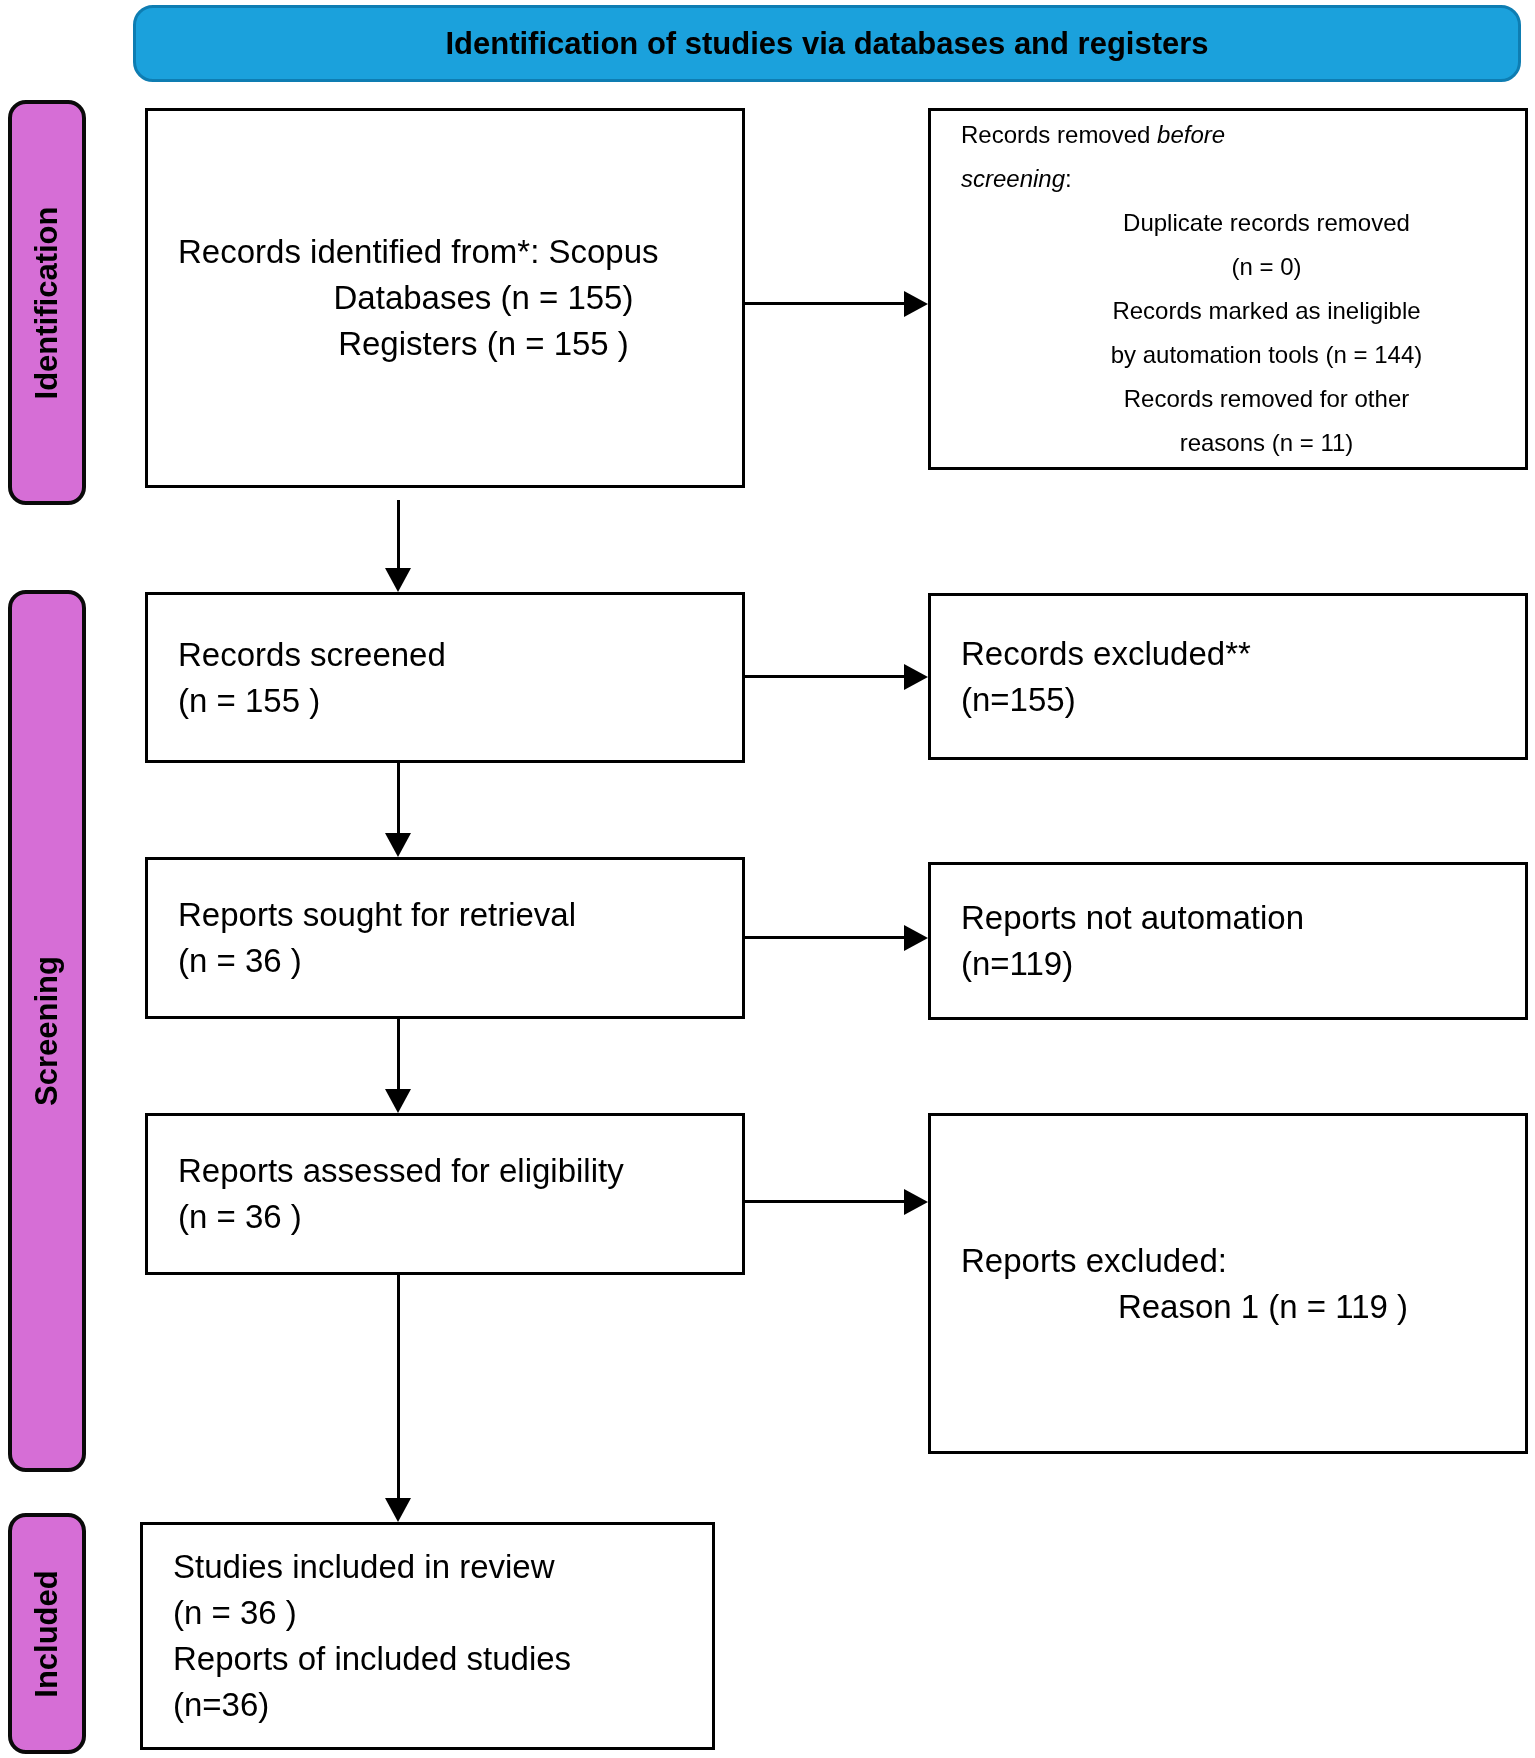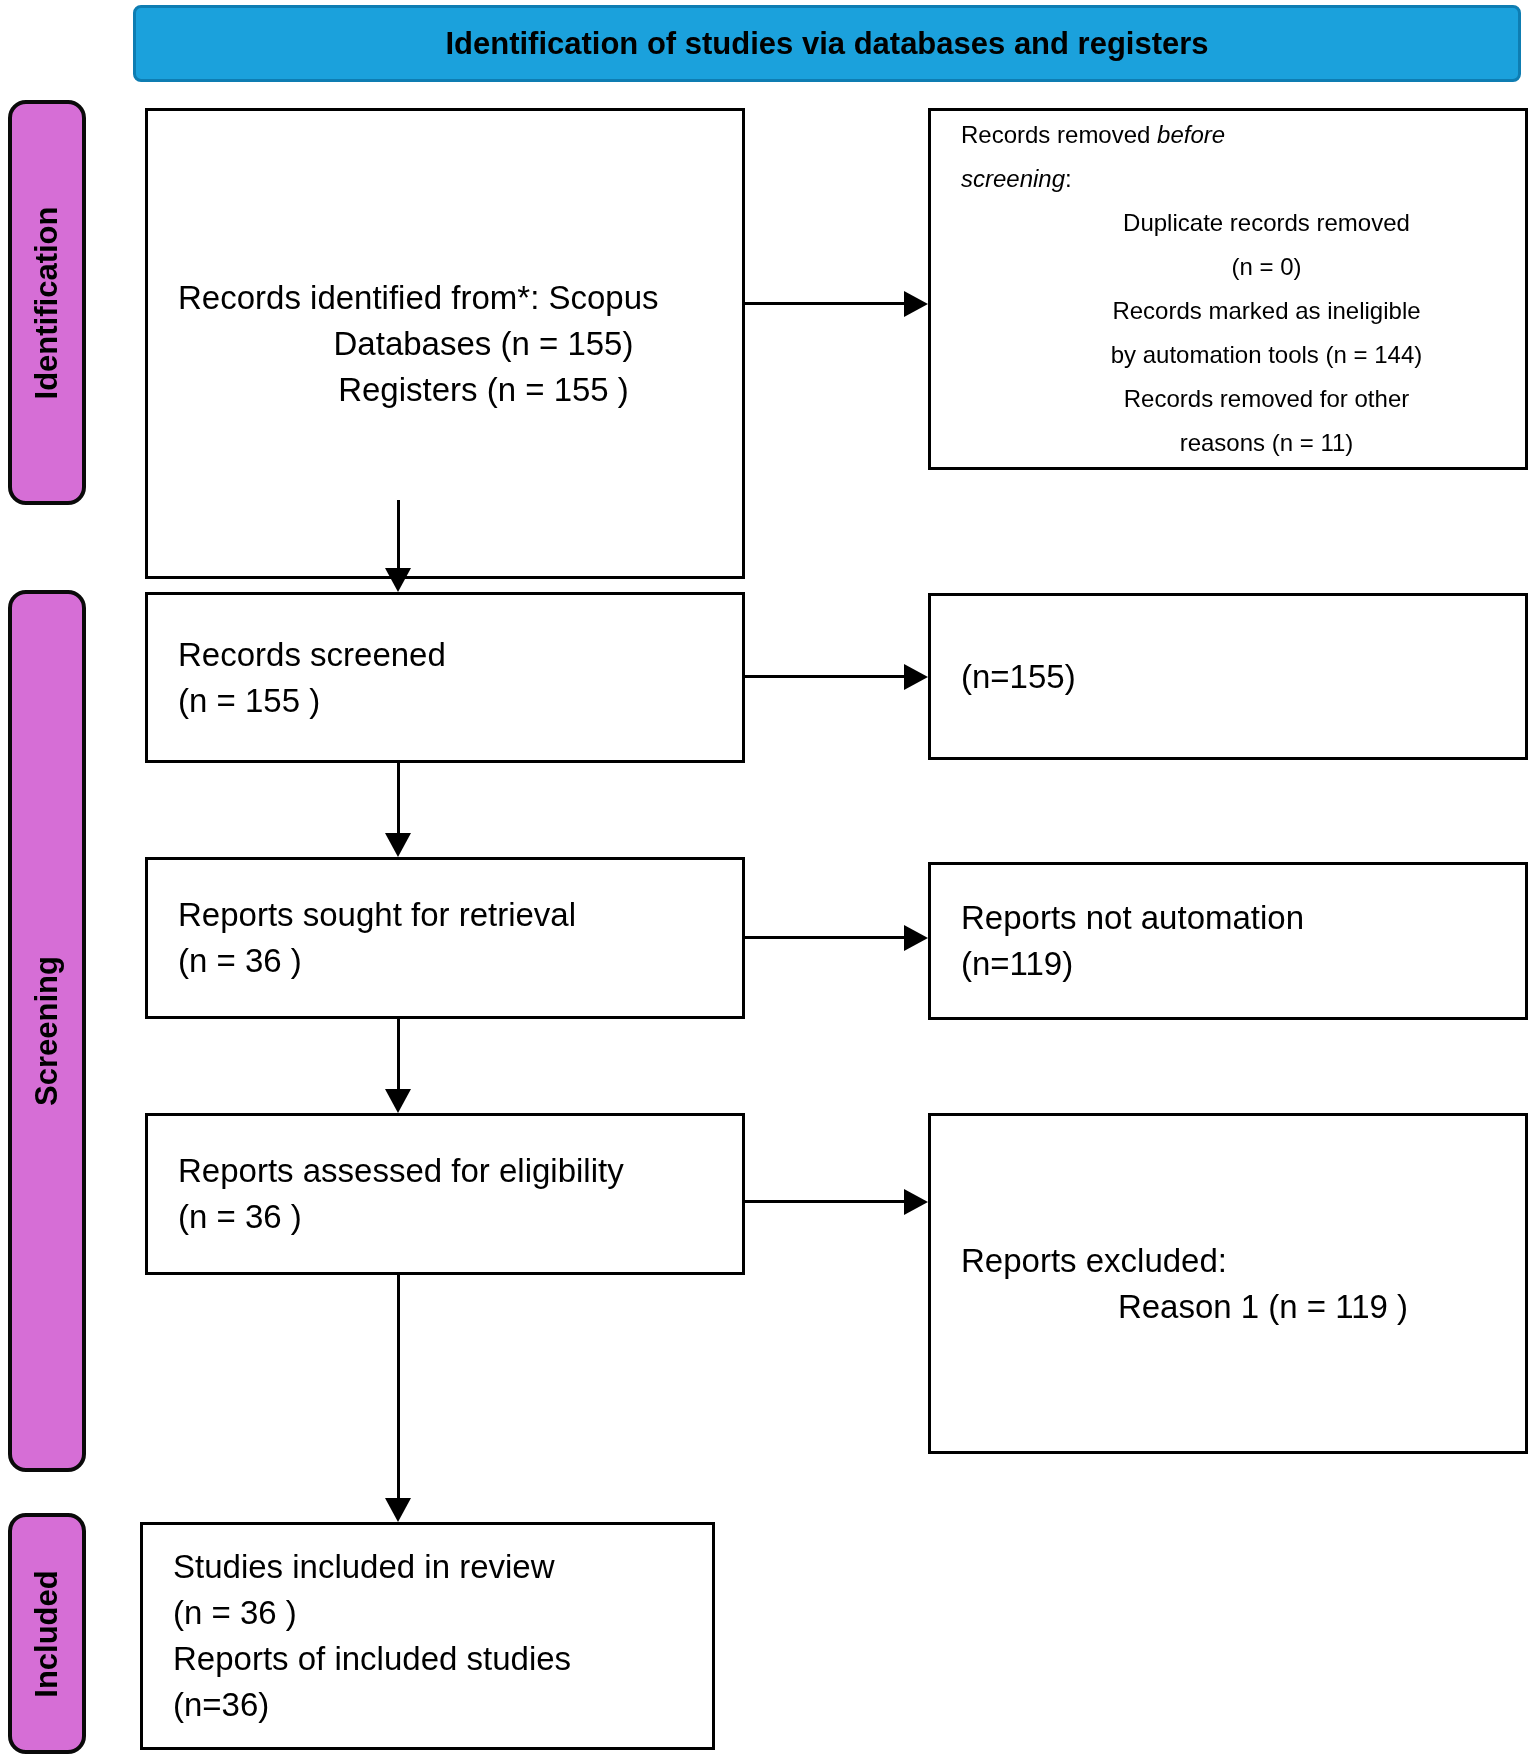--- a/index.html
+++ b/index.html
@@ -11,21 +11,21 @@
     --text:#000000;
   }
   html,body{margin:0;padding:0;background:#ffffff;}
   .canvas{
     position:relative;width:1535px;height:1758px;background:#ffffff;
     font-family:"Liberation Sans", sans-serif;color:var(--text);
   }
   .banner{
     position:absolute;left:133px;top:5px;width:1388px;height:77px;
     box-sizing:border-box;background:var(--header-bg);
-    border:3px solid var(--header-border);border-radius:8px;
+    border:3px solid var(--header-border);border-radius:20px;
     display:flex;align-items:center;justify-content:center;
     font-size:31px;font-weight:bold;
   }
   .stage{
     position:absolute;left:8px;width:78px;box-sizing:border-box;
     background:var(--stage-bg);border:4px solid var(--stage-border);
     border-radius:18px;display:flex;align-items:center;justify-content:center;
   }
   .stage-label{
     transform:rotate(-90deg);white-space:nowrap;
@@ -63,21 +63,21 @@
   <div class="stage" style="top:100px;height:405px;">
     <span class="stage-label">Identification</span>
   </div>
   <div class="stage" style="top:590px;height:882px;">
     <span class="stage-label">Screening</span>
   </div>
   <div class="stage" style="top:1513px;height:241px;">
     <span class="stage-label">Included</span>
   </div>
 
-  <div class="box" style="left:145px;top:108px;width:600px;height:471px;">
+  <div class="box" style="left:145px;top:108px;width:600px;height:380px;">
     <div class="box-text">
       <div class="line">Records identified from*: Scopus</div>
       <div class="line indent">Databases (n = 155)</div>
       <div class="line indent">Registers (n = 155 )</div>
     </div>
   </div>
 
   <div class="box" style="left:145px;top:592px;width:600px;height:171px;">
     <div class="box-text">
       <div class="line">Records screened</div>
@@ -116,20 +116,21 @@
       <div class="line indent">(n = 0)</div>
       <div class="line indent">Records marked as ineligible</div>
       <div class="line indent">by automation tools (n = 144)</div>
       <div class="line indent">Records removed for other</div>
       <div class="line indent">reasons (n = 11)</div>
     </div>
   </div>
 
   <div class="box" style="left:928px;top:593px;width:600px;height:167px;">
     <div class="box-text">
+      <div class="line">Records excluded**</div>
       <div class="line">(n=155)</div>
     </div>
   </div>
 
   <div class="box" style="left:928px;top:862px;width:600px;height:158px;">
     <div class="box-text">
       <div class="line">Reports not automation</div>
       <div class="line">(n=119)</div>
     </div>
   </div>

